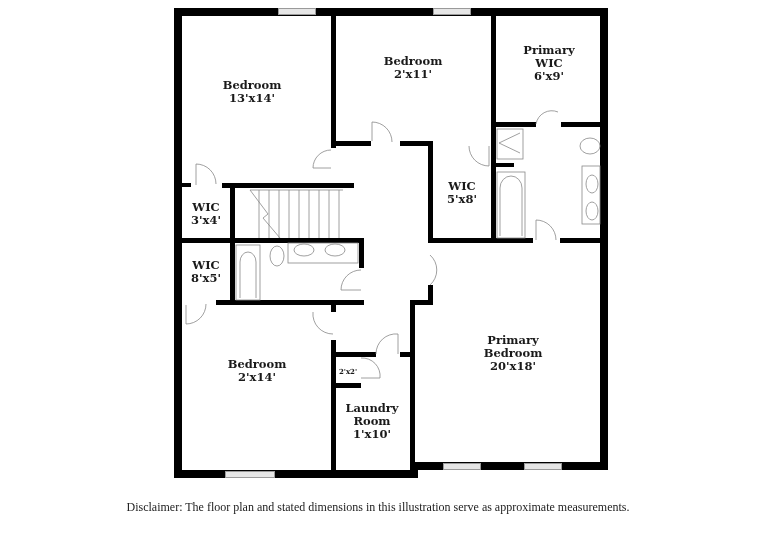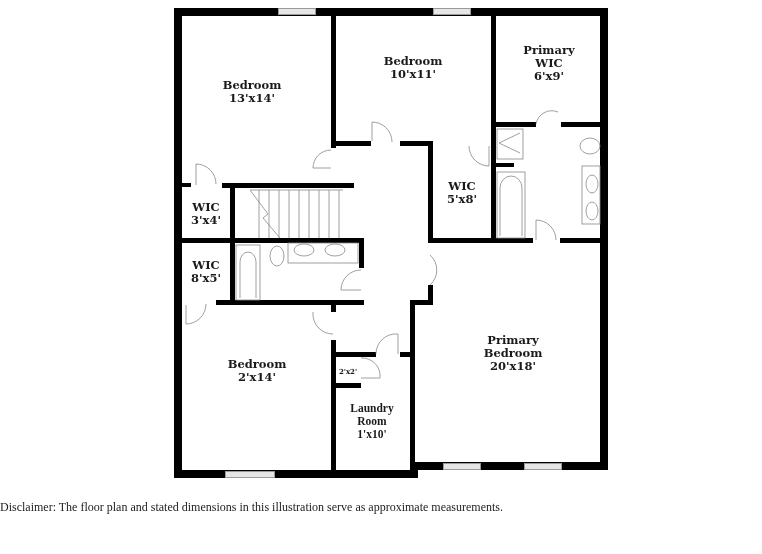--- a/index.html
+++ b/index.html
@@ -2,21 +2,21 @@
 <html><head>
 <meta charset="utf-8">
 <style>
   html, body { margin:0; padding:0; background:#ffffff; }
   body { width:762px; height:554px; position:relative; overflow:hidden; font-family:"DejaVu Serif", serif; }
   .plan { position:absolute; left:0; top:0; width:762px; height:554px; }
   .wall { position:absolute; background:#000; }
   .win { position:absolute; background:#e6e6e6; border:1px solid #9a9a9a; box-sizing:border-box; }
   .label { position:absolute; text-align:center; font-family:"DejaVu Serif", serif; font-weight:bold; color:#1a1a1a; line-height:13px; font-size:11.5px; transform:translateX(-50%); white-space:nowrap; }
   .label.small { font-size:7px; line-height:8px;text-align:right; }
-  .disclaimer { position:absolute; left:0; width:756px; top:500px; font-family:"Liberation Serif", serif; font-size:12px; color:#222; line-height:15px; }
+  .disclaimer { position:absolute; left:0; width:756px; top:500px; text-align:center; font-family:"Liberation Serif", serif; font-size:12px; color:#222; line-height:15px; }
   svg.fixtures { position:absolute; left:0; top:0; }
 </style>
 </head>
 <body>
 
 <div class="plan">
 
   <div class="wall" style="left:174px;top:8px;width:434px;height:8px;"></div>
   <div class="wall" style="left:174px;top:8px;width:8px;height:470px;"></div>
   <div class="wall" style="left:600px;top:8px;width:8px;height:462px;"></div>
@@ -104,21 +104,21 @@
       <ellipse cx="592" cy="211" rx="6" ry="9"></ellipse>
     </g>
   </svg>
 
   <div class="label" style="left:252px;top:79px;">
     <div>Bedroom</div>
     <div>13'x14'</div>
   </div>
   <div class="label" style="left:413px;top:55px;">
     <div>Bedroom</div>
-    <div>10'x11'</div>
+    <div>2'x11'</div>
   </div>
   <div class="label" style="left:549px;top:44px;">
     <div>Primary</div>
     <div>WIC</div>
     <div>6'x9'</div>
   </div>
   <div class="label" style="left:462px;top:180px;">
     <div>WIC</div>
     <div>5'x8'</div>
   </div>
@@ -130,21 +130,21 @@
     <div>WIC</div>
     <div>8'x5'</div>
   </div>
   <div class="label" style="left:257px;top:358px;">
     <div>Bedroom</div>
     <div>2'x14'</div>
   </div>
   <div class="label small" style="left:348px;top:368px;">
     <div>2'x2'</div>
   </div>
-  <div class="label" style="left:372px;top:402px;font-family:Liberation Serif, serif;">
+  <div class="label" style="left:372px;top:402px;">
     <div>Laundry</div>
     <div>Room</div>
     <div>1'x10'</div>
   </div>
   <div class="label" style="left:513px;top:334px;">
     <div>Primary</div>
     <div>Bedroom</div>
     <div>20'x18'</div>
   </div>
 </div>

